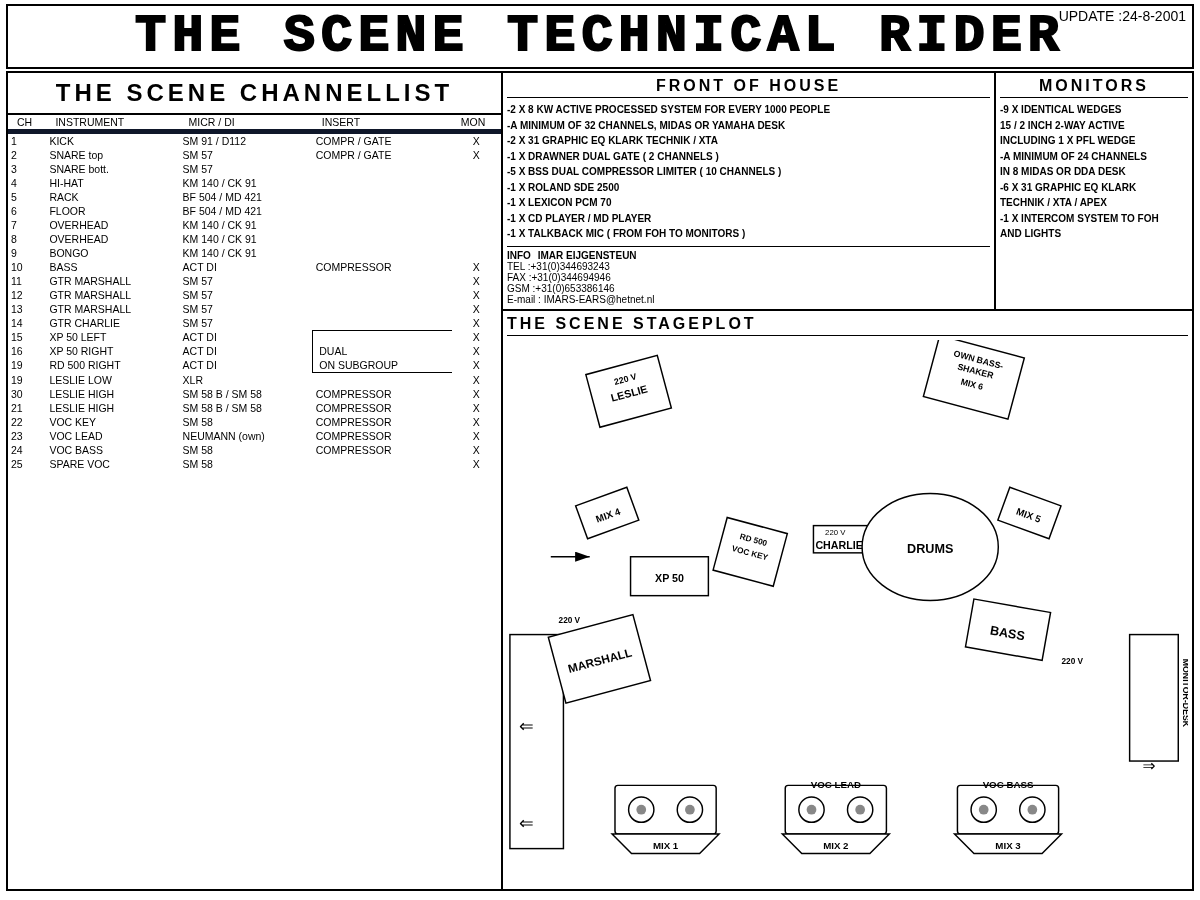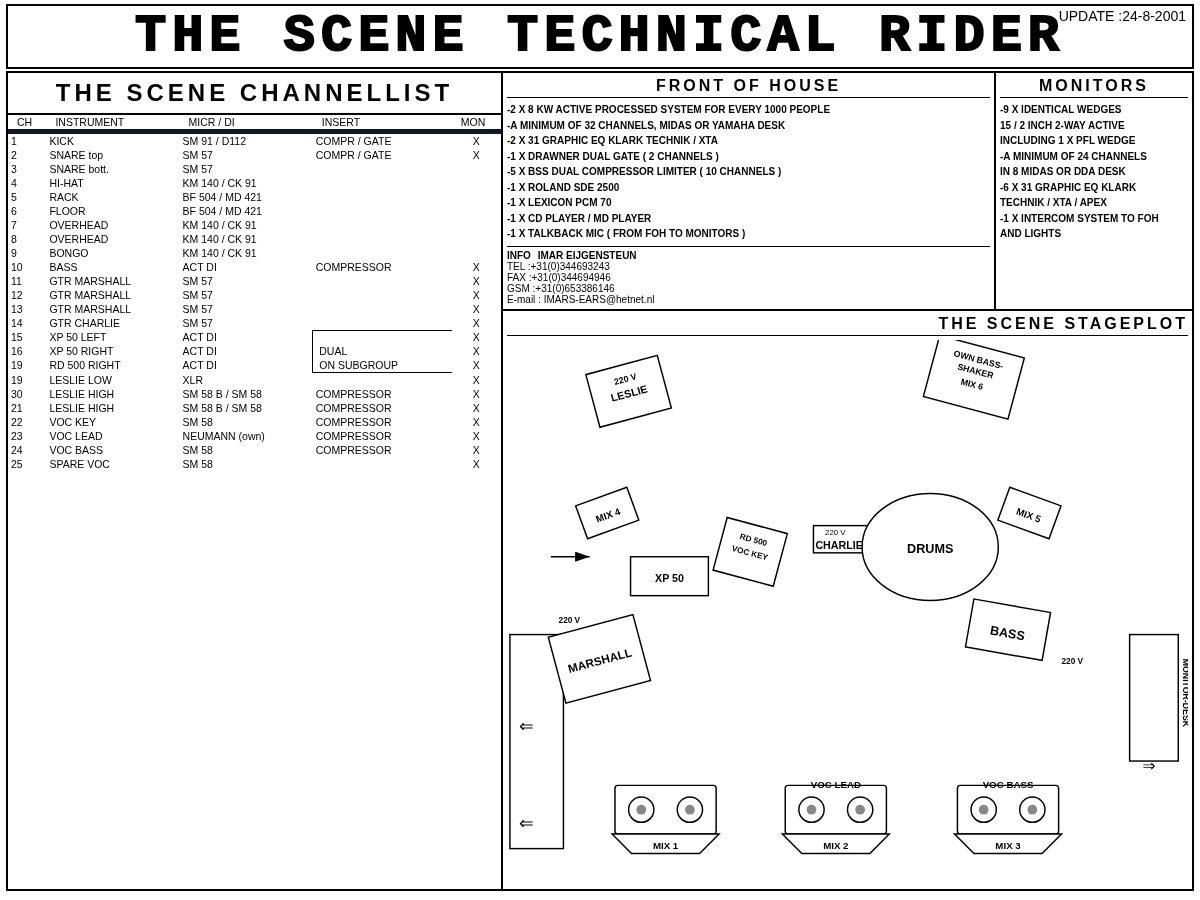--- a/index.html
+++ b/index.html
@@ -157,21 +157,21 @@
 
     
     #stageplot-panel {
       flex: 1;
       padding: 4px;
       position: relative;
       overflow: hidden;
     }
 
     #stageplot-header {
-      text-align: right;
+      text-align: left;
       font-size: 16px;
       font-weight: bold;
       letter-spacing: 3px;
       border-bottom: 1px solid #000;
       padding-bottom: 2px;
       margin-bottom: 4px;
     }
 
     
     #stageplot-svg {

